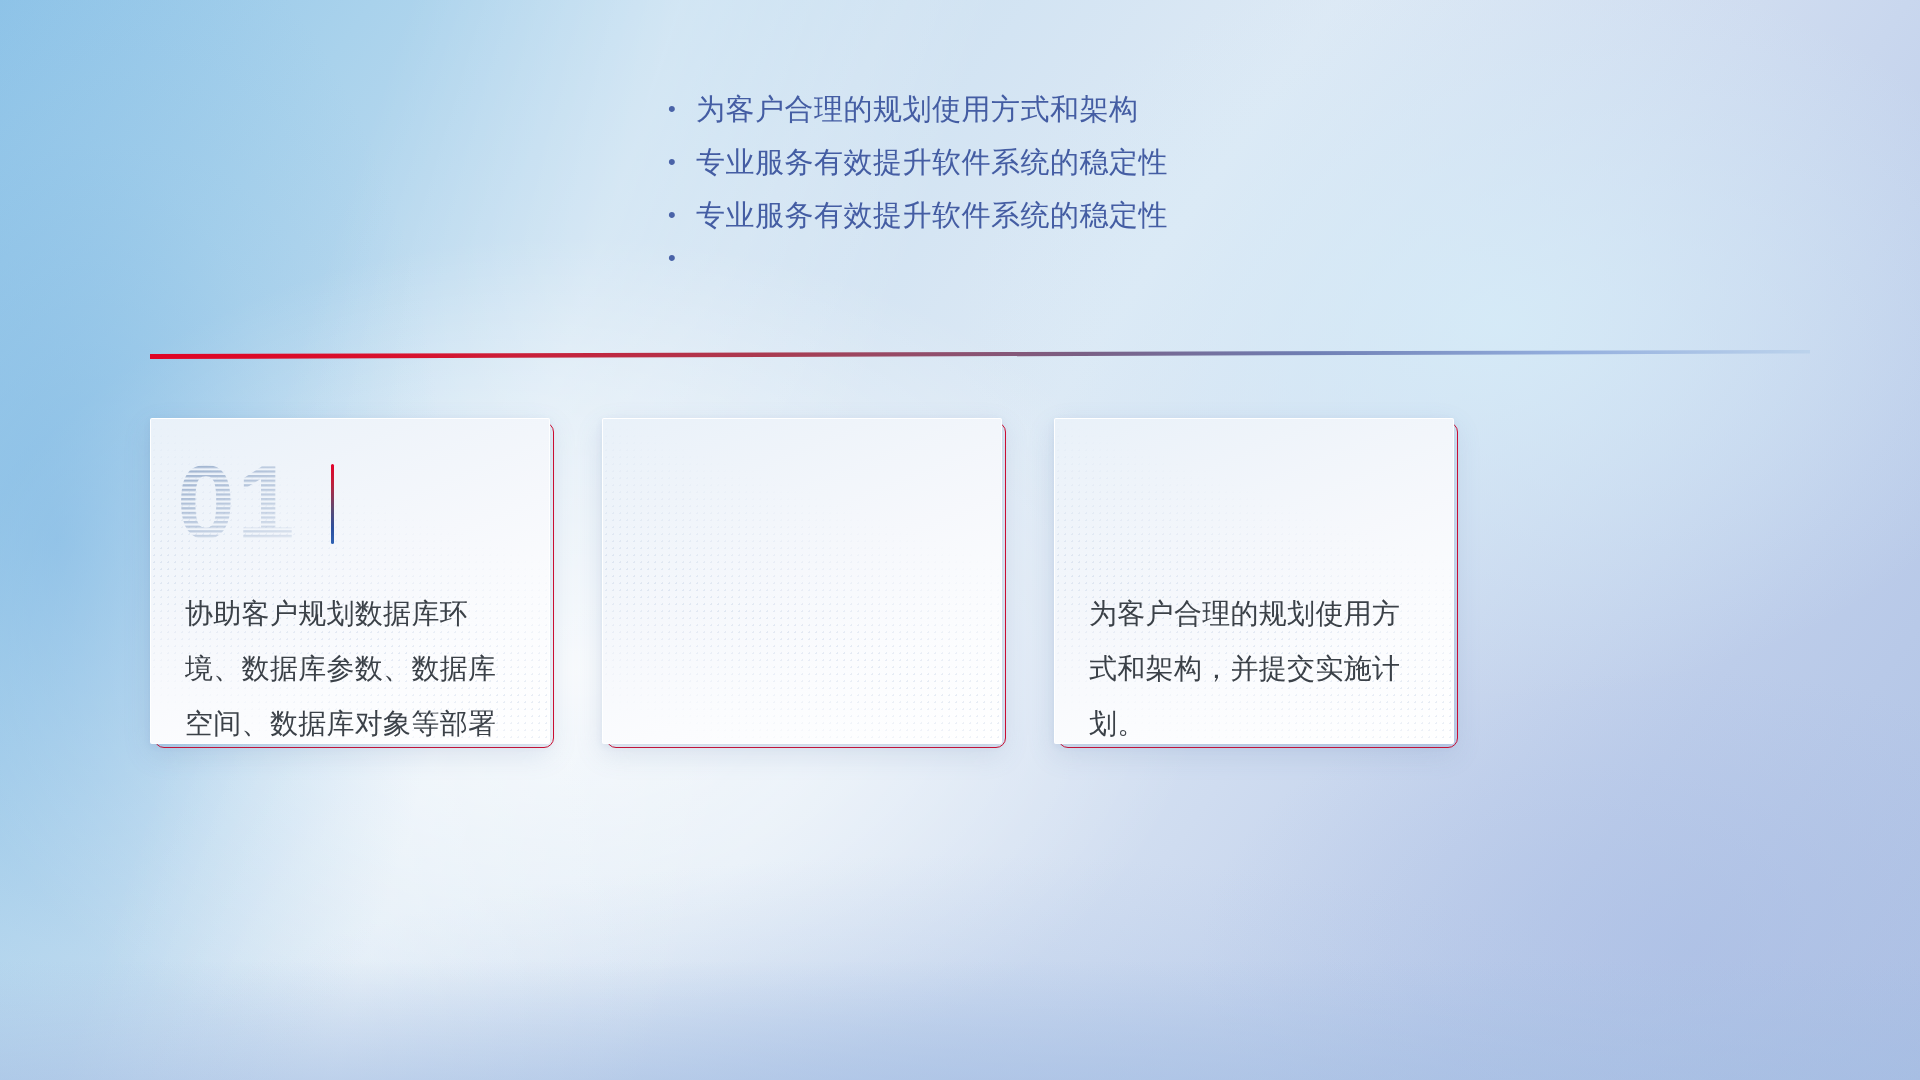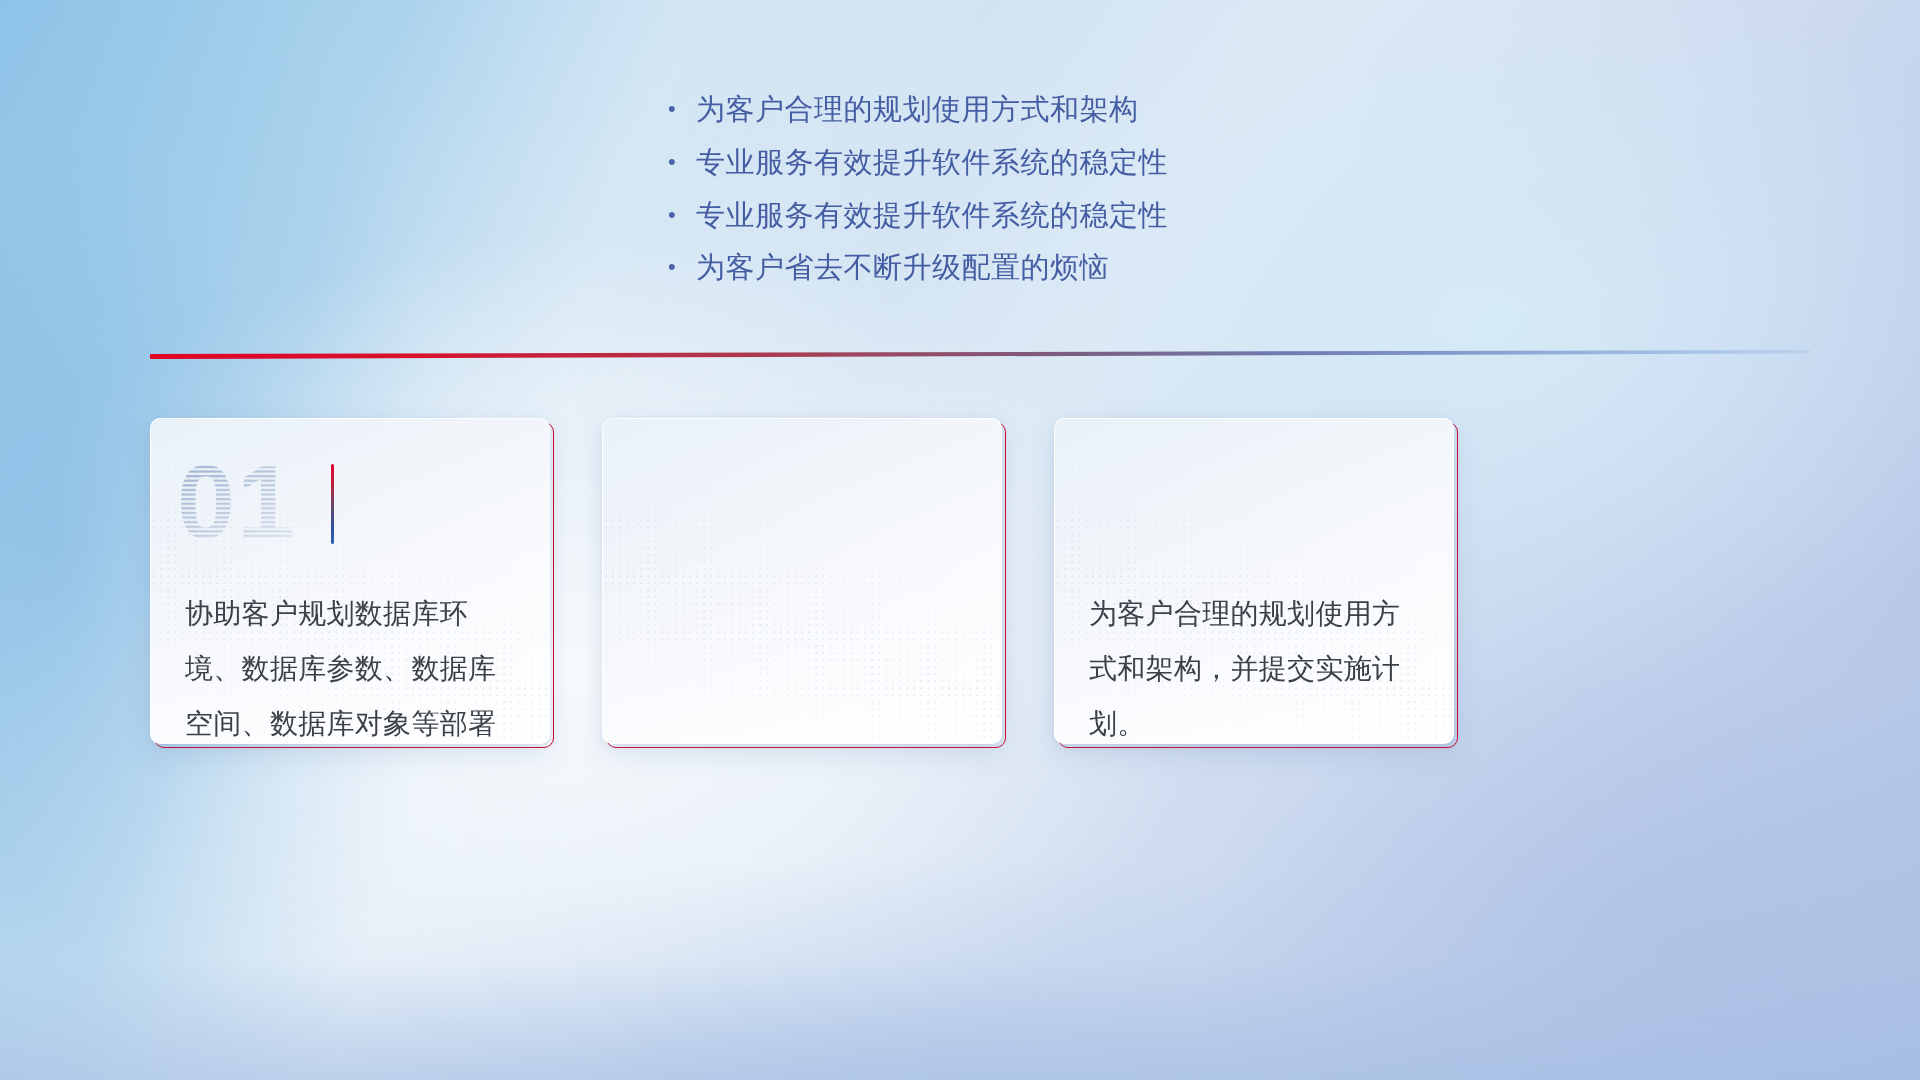--- a/index.html
+++ b/index.html
@@ -69,21 +69,21 @@
     border-radius:10px;
   }
   .card-accent{
     position:absolute; left:4px; top:4px; right:-4px; bottom:-4px;
     border:1.6px solid #d4082a;
     border-radius:10px;
     z-index:0;
   }
   .card-face{
     position:absolute; inset:0;
-    border-radius:10px;
+    border-radius:2px;
     background:linear-gradient(158deg,#e9f1f9 0%,#eff4fa 22%,#f6f8fc 48%,#fbfcfe 70%,#ffffff 100%);
     border:1px solid rgba(255,255,255,.9);
     box-shadow:0 10px 28px rgba(90,120,170,.16), 0 2px 6px rgba(90,120,170,.10);
     overflow:hidden;
     z-index:1;
   }
   .card-dots{
     position:absolute; inset:0;
     background-image:radial-gradient(rgba(120,150,195,.30) 1px, transparent 1px);
     background-size:7px 7px;
@@ -147,21 +147,20 @@
     <li class="bullet-row">
       <span class="bullet-dot">•</span>
       <span class="bullet-text">专业服务有效提升软件系统的稳定性</span>
     </li>
     <li class="bullet-row">
       <span class="bullet-dot">•</span>
       <span class="bullet-text">专业服务有效提升软件系统的稳定性</span>
     </li>
     <li class="bullet-row">
       <span class="bullet-dot">•</span>
-      <span class="bullet-text">为客户省去不断升级配置的烦恼</span>
     </li>
   </ul>
 
   <div class="divider">
     <svg viewBox="0 0 1660 26" preserveAspectRatio="none" aria-hidden="true">
       <defs>
         <linearGradient id="divGrad" x1="0" y1="0" x2="1" y2="0">
           <stop offset="0" stop-color="#e00425"></stop>
           <stop offset="0.16" stop-color="#d8122e"></stop>
           <stop offset="0.38" stop-color="#a83c52"></stop>

